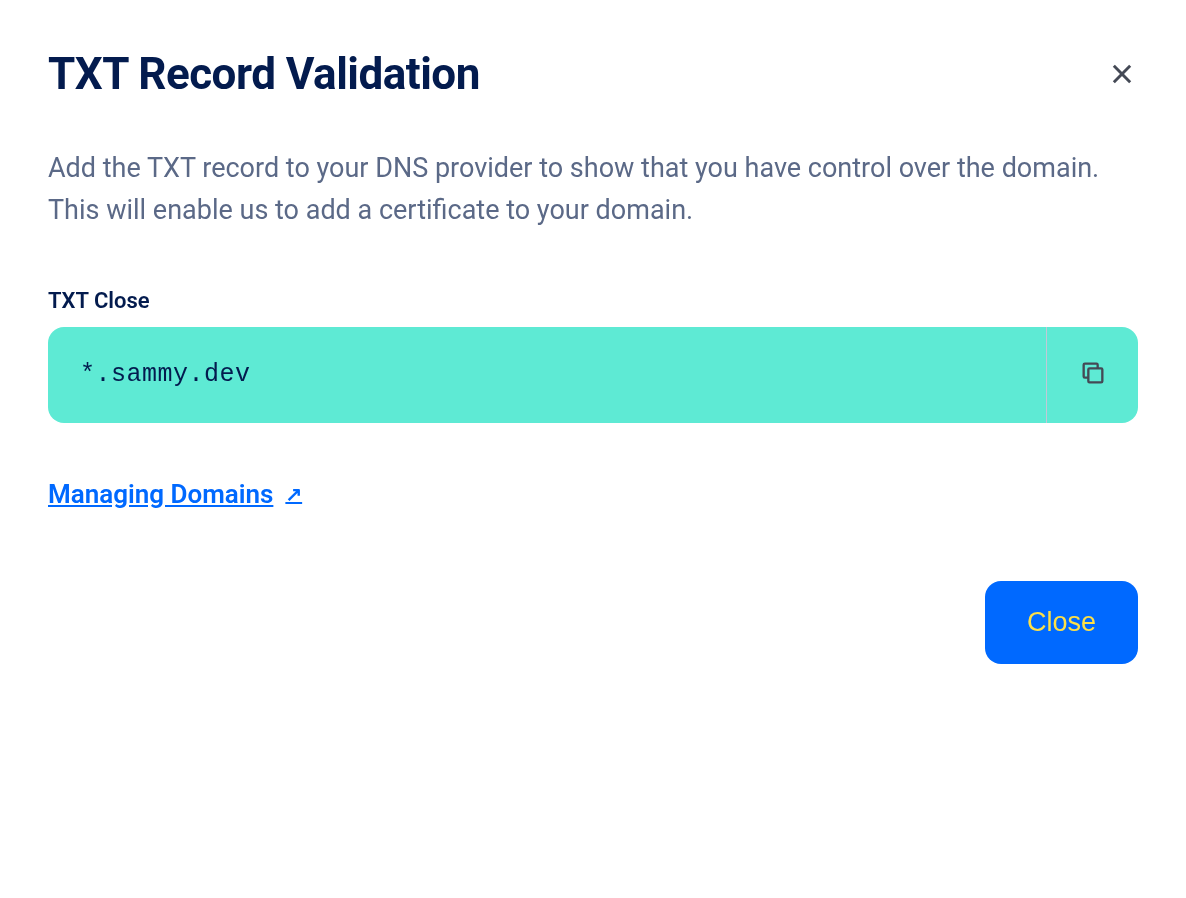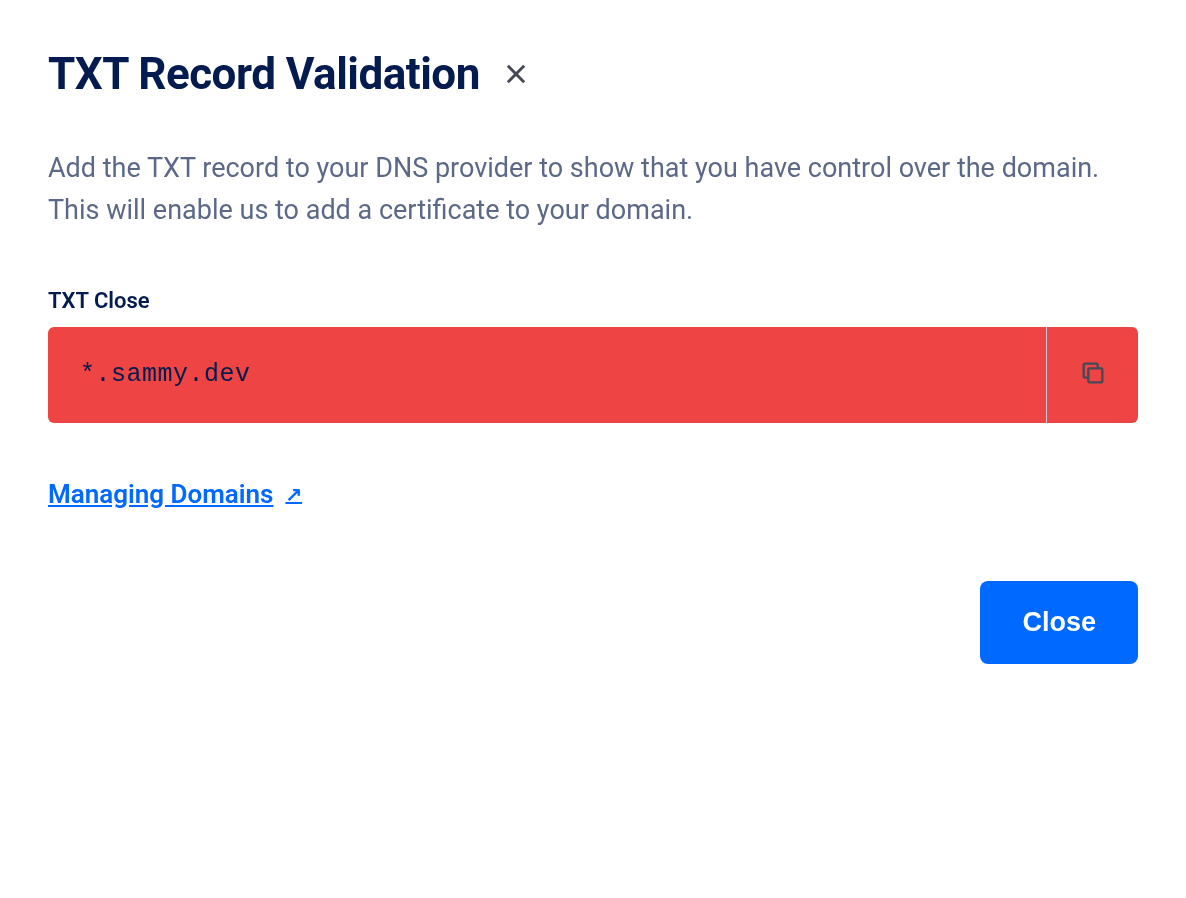--- a/index.html
+++ b/index.html
@@ -12,20 +12,21 @@
       background: #ffffff;
       width: 1186px;
       height: 898px;
       padding: 48px;
     }
     .dialog {
       width: 100%;
     }
     .dialog-header {
       display: flex;
+      justify-content: space-between;
       align-items: center;
       margin-bottom: 48px;
       gap: 20px;
     }
     .dialog-title {
       font-size: 44px;
       font-weight: 700;
       color: #031b4e;
       letter-spacing: -0.5px;
     }
@@ -55,22 +56,22 @@
     }
     .field-label {
       font-size: 22px;
       font-weight: 600;
       color: #031b4e;
       margin-bottom: 14px;
       display: block;
     }
     .field-row {
       display: flex;
-      background: #ef4444;
-      border-radius: 6px;
+      background: #5eead4;
+      border-radius: 16px;
       overflow: hidden;
       height: 96px;
     }
     .field-value {
       flex: 1;
       padding: 0 32px;
       display: flex;
       align-items: center;
       font-family: "SFMono-Regular", Consolas, "Liberation Mono", Menlo, monospace;
       font-size: 25px;
@@ -109,26 +110,26 @@
       font-weight: 700;
       text-decoration: none;
     }
     .footer {
       display: flex;
       justify-content: flex-end;
       margin-top: 72px;
     }
     .close-button {
       background: #0069ff;
-      color: #ffffff;
+      color: #fde047;
       border: none;
-      border-radius: 8px;
+      border-radius: 16px;
       padding: 26px 42px;
       font-size: 27px;
-      font-weight: 700;
+      font-weight: 400;
       cursor: pointer;
     }
   </style>
 </head>
 <body>
 
 <div class="dialog">
 
   <div class="dialog-header">
     <h1 class="dialog-title">TXT Record Validation</h1>

